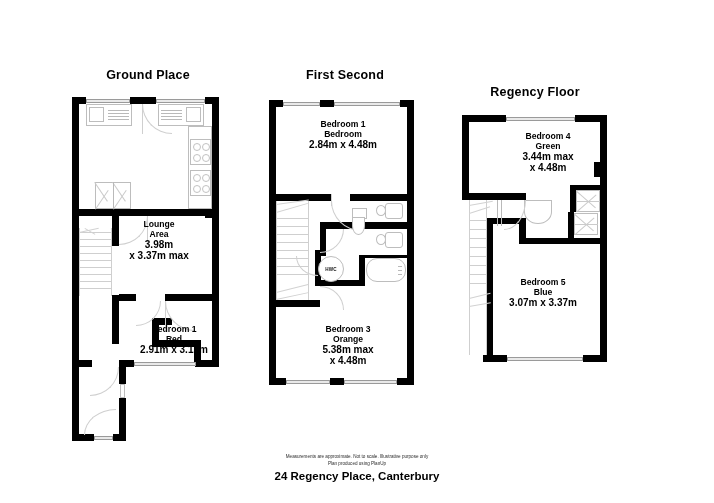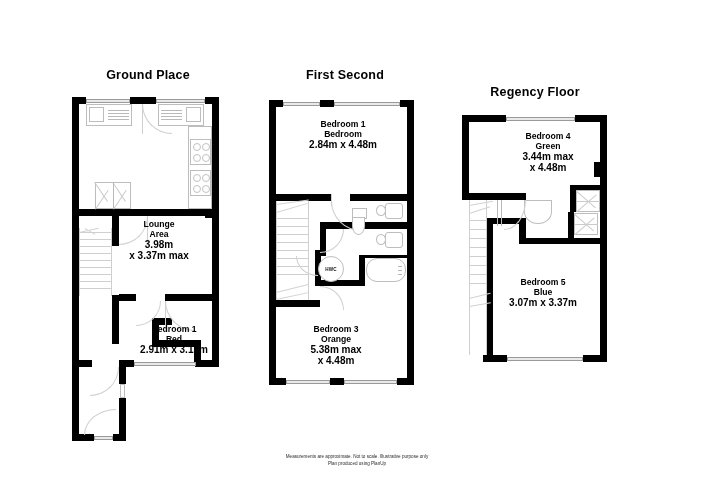--- a/index.html
+++ b/index.html
@@ -266,21 +266,21 @@
     <div class="ln" style="left:398px;top:266px;width:4px;height:1px;"></div>
     <div class="ln" style="left:398px;top:270px;width:4px;height:1px;"></div>
     <div class="ln" style="left:398px;top:274px;width:4px;height:1px;"></div>
 
     <div class="room-label" style="left:291px;top:120px;width:104px;">
       <span class="nm">Bedroom 1</span>
       <span class="sub">Bedroom</span>
       <span class="dim">2.84m x 4.48m</span>
     </div>
 
-    <div class="room-label" style="left:284px;top:325px;width:104px;">
+    <div class="room-label" style="left:296px;top:325px;width:104px;">
       <span class="nm">Bedroom 3</span>
       <span class="sub">Orange</span>
       <span class="dim">5.38m max</span>
       <span class="dim">x 4.48m</span>
     </div>
   </div>
 
   <div class="floor-title" style="left:455px;top:85px;width:160px;">Regency Floor</div>
 
   <div>
@@ -354,14 +354,15 @@
 
     <div class="room-label" style="left:491px;top:278px;width:104px;">
       <span class="nm">Bedroom 5</span>
       <span class="sub">Blue</span>
       <span class="dim">3.07m x 3.37m</span>
     </div>
   </div>
 
   <div class="footer-note" style="top:453px;">Measurements are approximate. Not to scale. Illustrative purpose only</div>
   <div class="footer-note" style="top:460px;">Plan produced using PlanUp</div>
+  <div class="footer-title" style="top:470px;">24 Regency Place, Canterbury</div>
 
 </div>
 
 </body></html>

